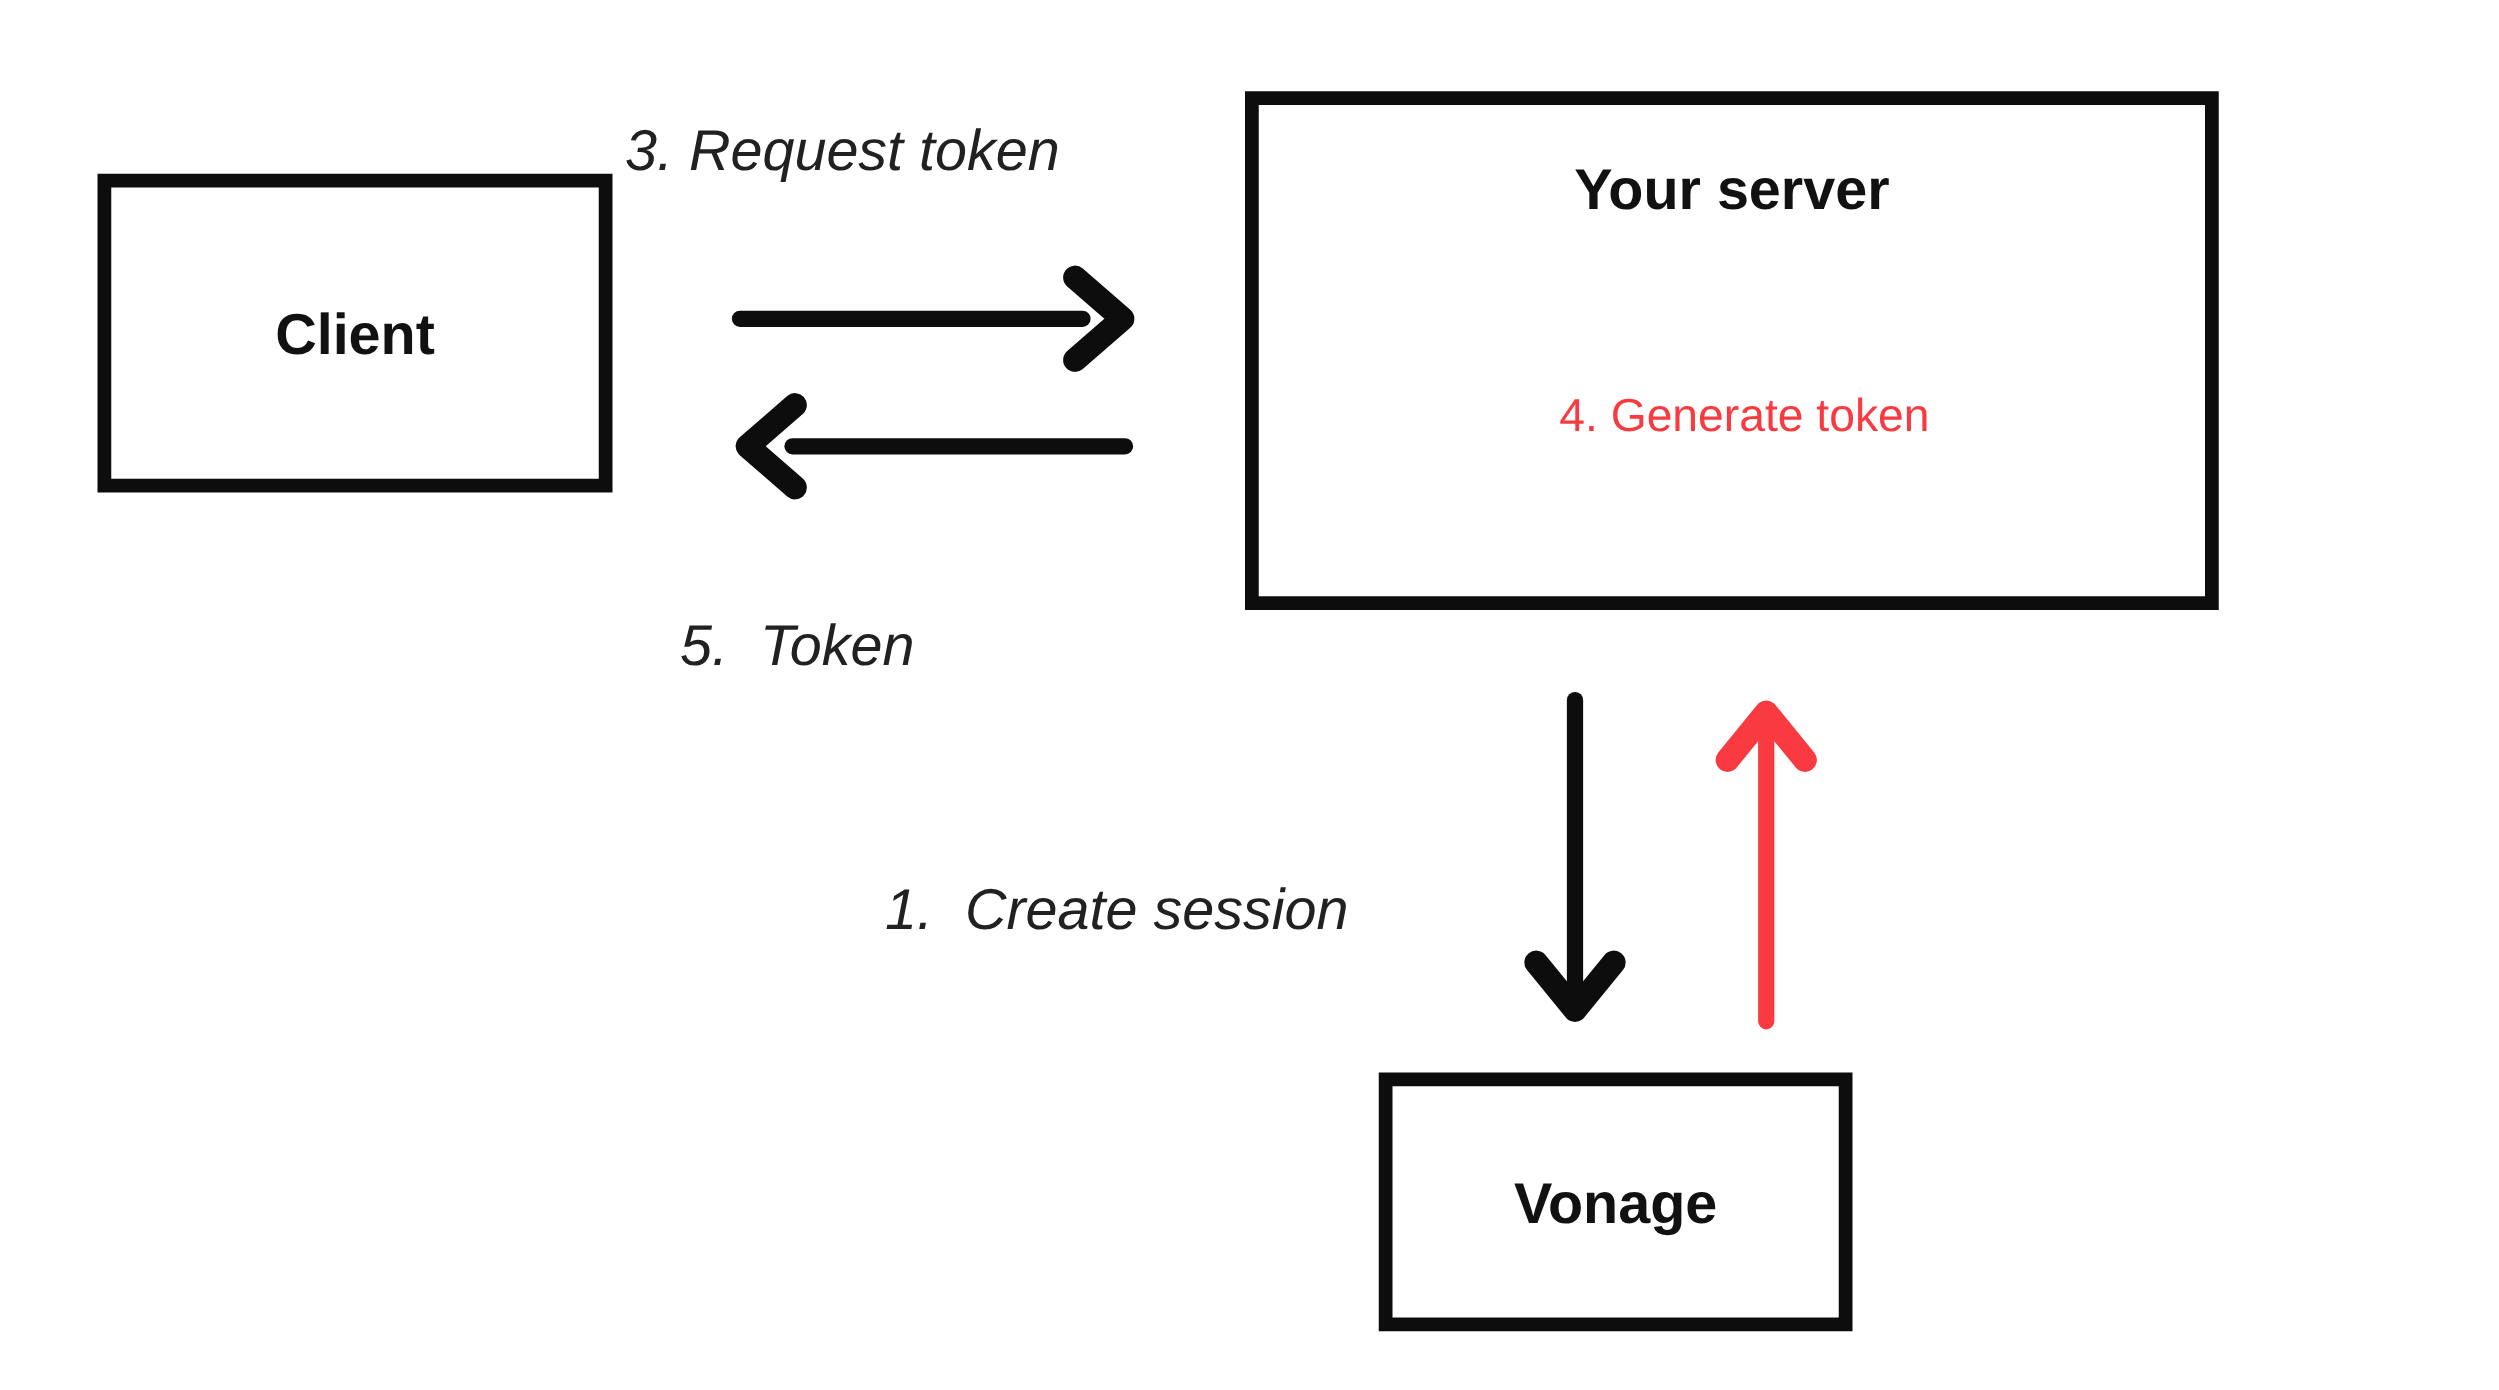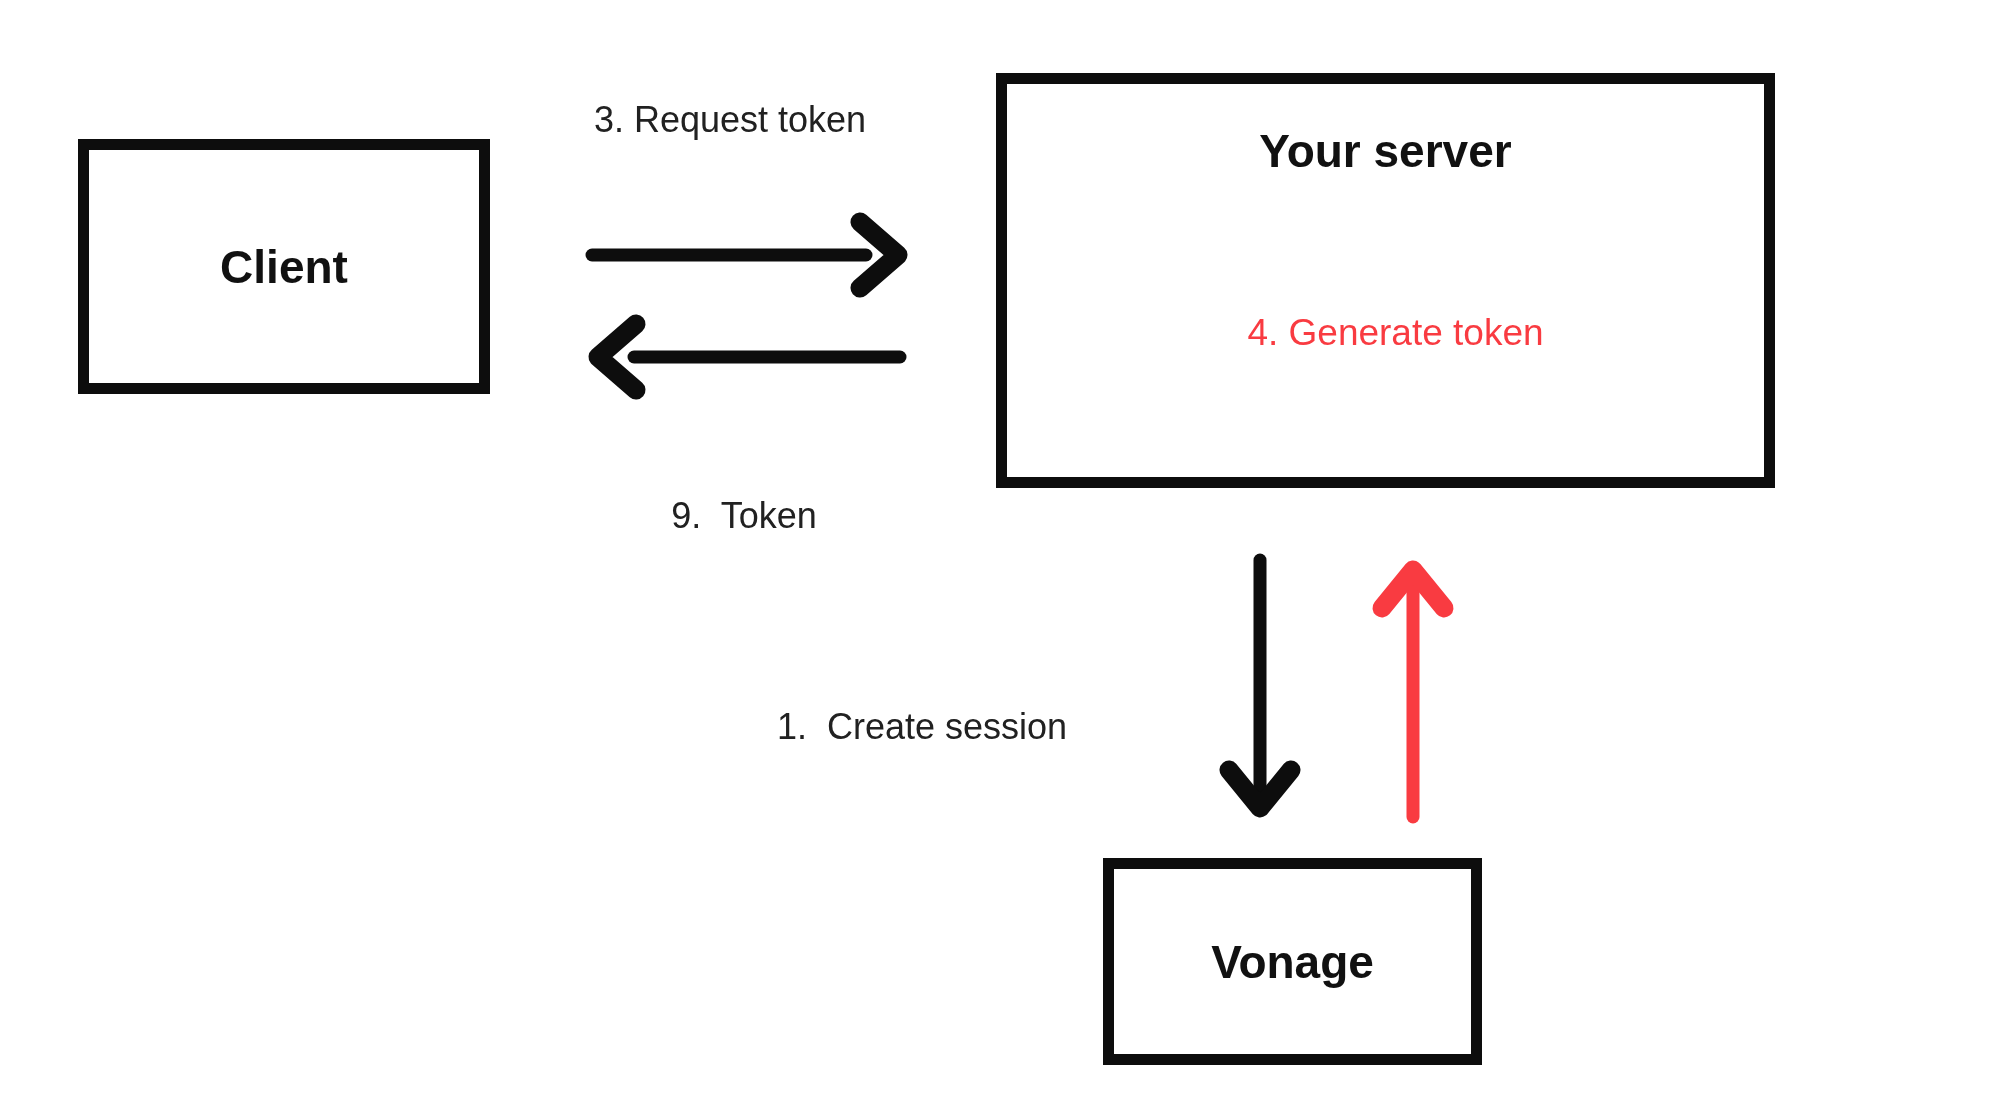--- a/index.html
+++ b/index.html
@@ -42,29 +42,30 @@
     display:flex;align-items:center;justify-content:center;
     box-sizing:border-box;
   }
   .generate-label{
     font-size:37px;
     color:var(--accent-red);
     white-space:pre;
   }
   .step-label{
     position:absolute;
-    font-size:36px;
+    font-size:46px;
     color:var(--text-dark);
-    text-align:center;
+    text-align:left;
     white-space:pre;
     line-height:56px;
+    font-style:italic;
   }
   .step-3{left:500px;top:92px;width:460px;}
   .step-5{left:544px;top:488px;width:400px;}
-  .step-1{left:672px;top:699px;width:500px;}
+  .step-1{left:708px;top:699px;width:500px;}
   .step-2{left:1480px;top:699px;width:400px;}
 </style>
 </head>
 <body>
 
 <div class="canvas">
 
   <svg class="arrow-layer" viewBox="0 0 1999 1112">
 
     <g stroke="var(--ink-black)" fill="none" stroke-linecap="round" stroke-linejoin="round">
@@ -101,18 +102,18 @@
   <div class="generate-box">
     <span class="generate-label">4. Generate token</span>
   </div>
 
   <div class="node vonage-box">
     <span class="node-label">Vonage</span>
   </div>
 
   <div class="step-label step-3">3. Request token</div>
 
-  <div class="step-label step-5">9.  Token</div>
+  <div class="step-label step-5">5.  Token</div>
 
   <div class="step-label step-1">1.  Create session</div>
 
 
 </div>
 
 </body></html>

